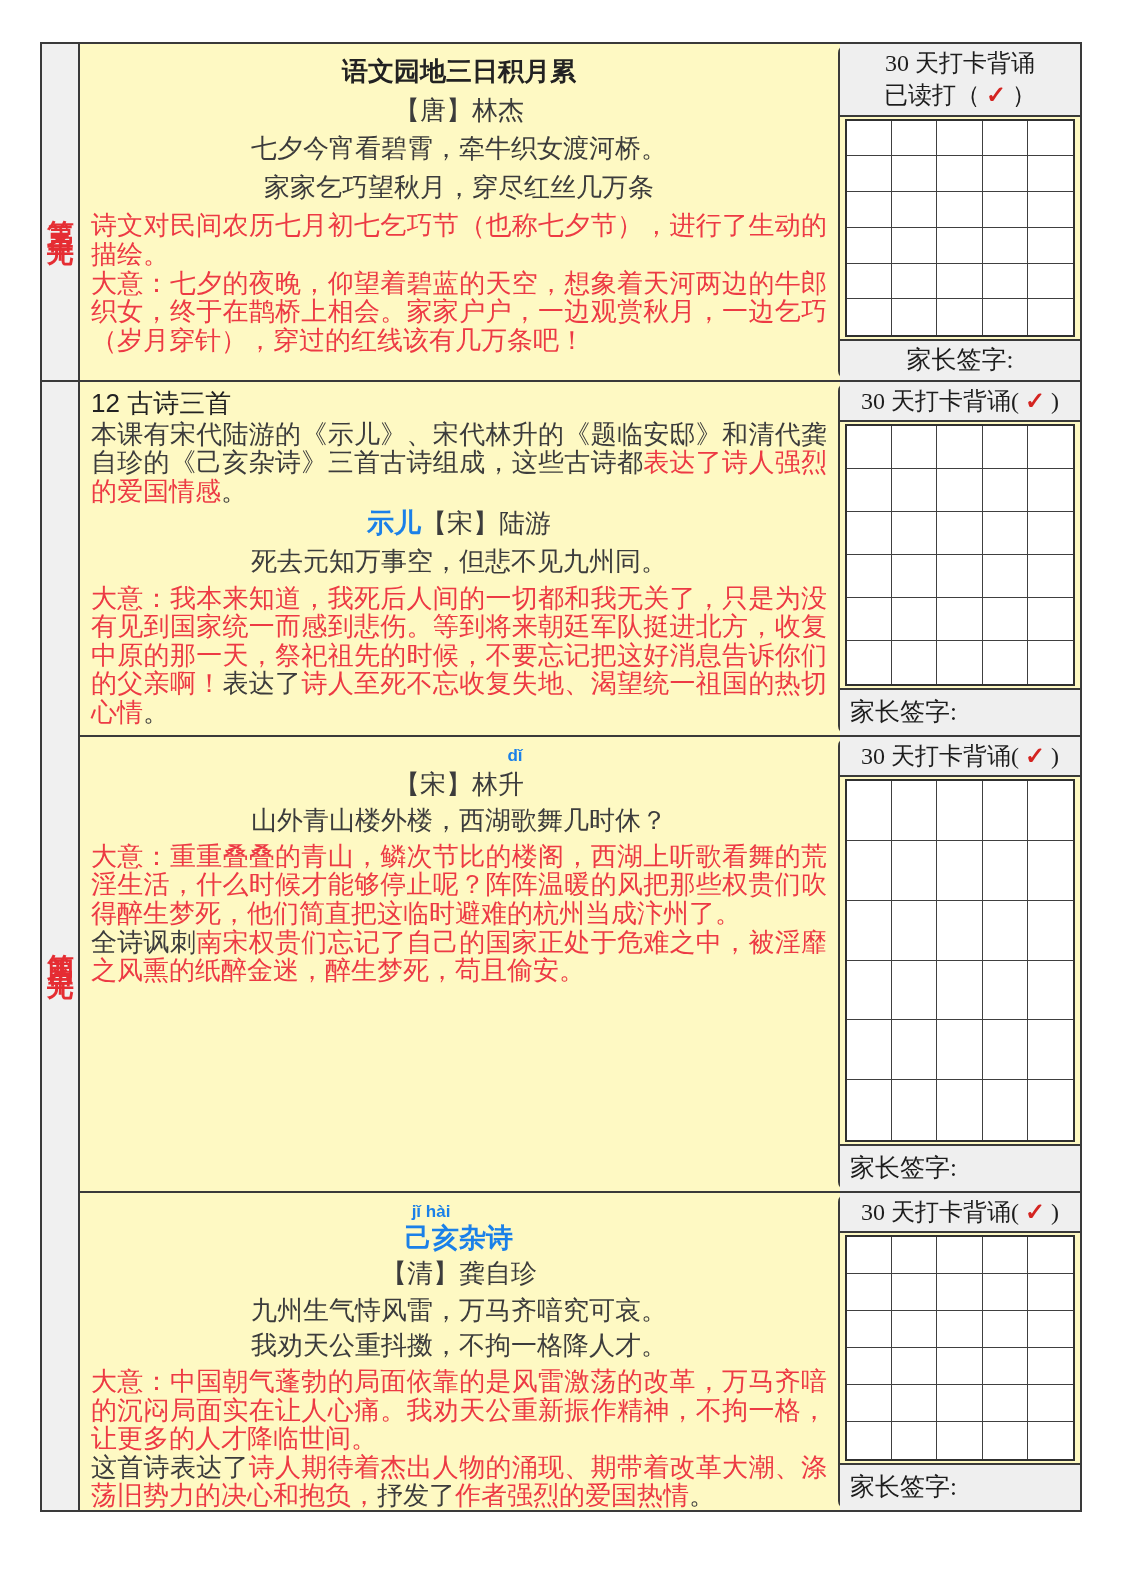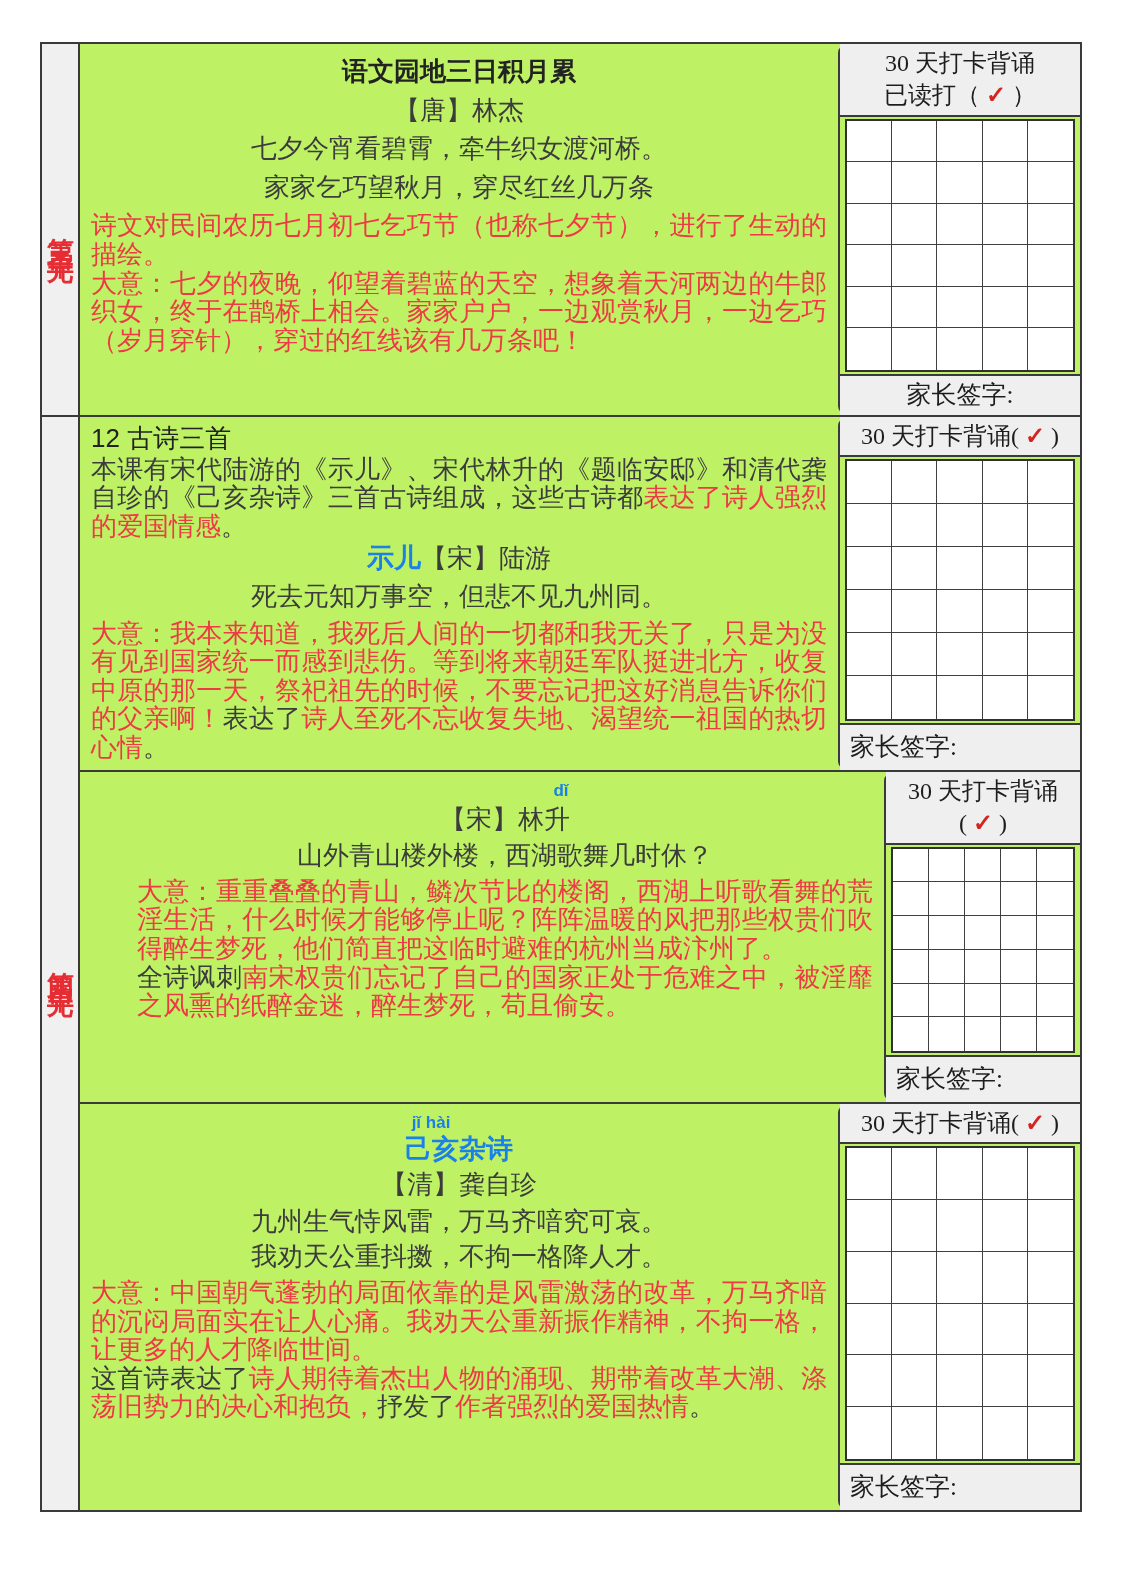--- a/index.html
+++ b/index.html
@@ -10,40 +10,40 @@
     background: #fff;
     font-family: "Liberation Sans", sans-serif;
     color: #3c3c3c;
     overflow: hidden;
   }
   .sheet {
     position: absolute; left: 40px; top: 42px;
     width: 1042px; height: 1470px;
     border: 2px solid #3a3a3a;
     display: flex; flex-direction: column;
-    background: #bef264;
+    background: #fef9c3;
   }
   .band { display: flex; }
   .band-a { height: 371px; }
   .band-b { flex: 1; border-top: 2px solid #3a3a3a; }
   .unit-cell {
     width: 38px; background: #f0f0f0;
     border-right: 2px solid #3a3a3a;
     display: flex; align-items: center; justify-content: center;
   }
   .unit-label {
     writing-mode: vertical-rl; text-orientation: upright;
     color: #e52d33; font-weight: 700; font-size: 27px;
     letter-spacing: 7px; line-height: 1;
   }
   .rows { flex: 1; display: flex; flex-direction: column; }
   .row { display: flex; }
   .row + .row { border-top: 2px solid #3a3a3a; }
   .r2 { height: 353px; }
-  .r3 { height: 332px; padding-left: 46px; }
+  .r3 { height: 456px; }
   .r4 { flex: 1; }
   .band-a .row { flex: 1; }
 
   .content {
     width: 758px; padding: 7px 11px 0 11px;
     font-size: 26px; line-height: 1.1; color: #3c3c3c;
   }
   .center { text-align: center; }
   .h-black { text-align: center; font-weight: 700; color: #222; margin: 4px 0 8px; }
   .h-blue  { text-align: center; font-weight: 700; color: var(--blue); font-size: 27px; margin: 2px 0 6px; }

